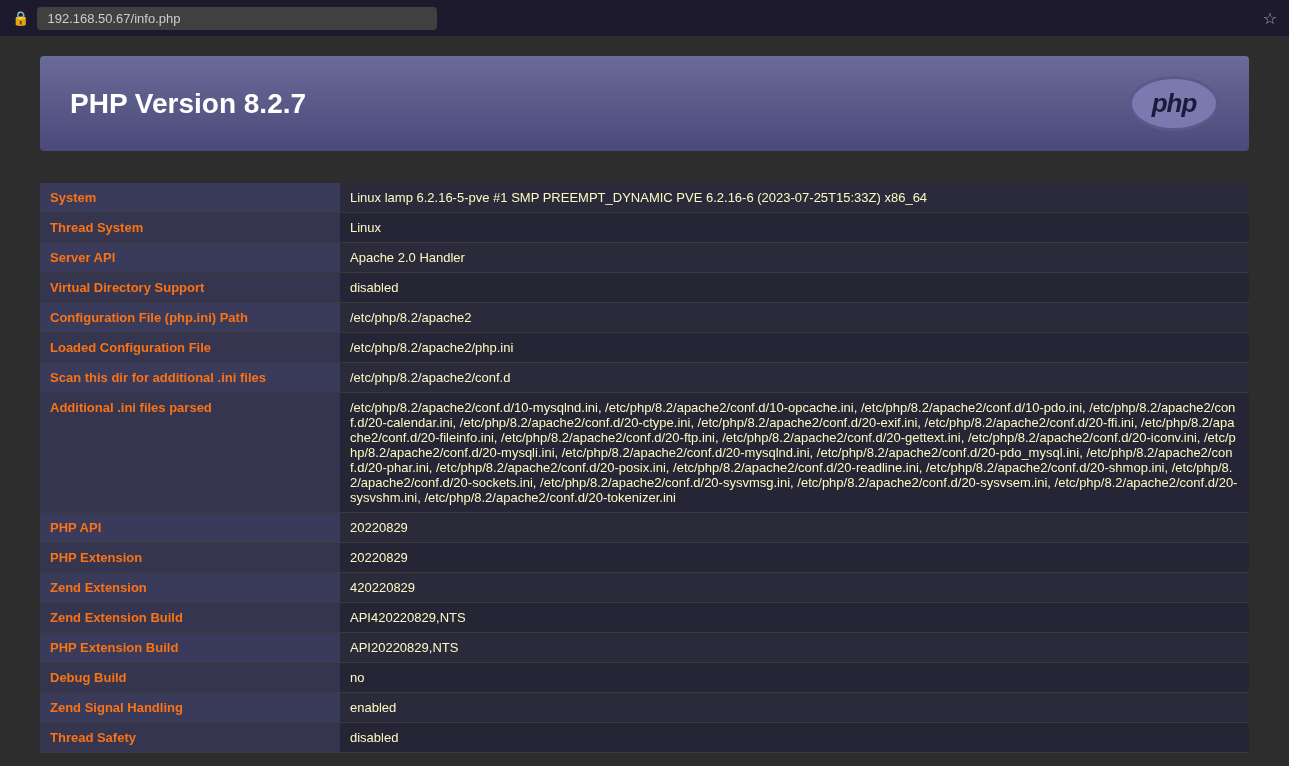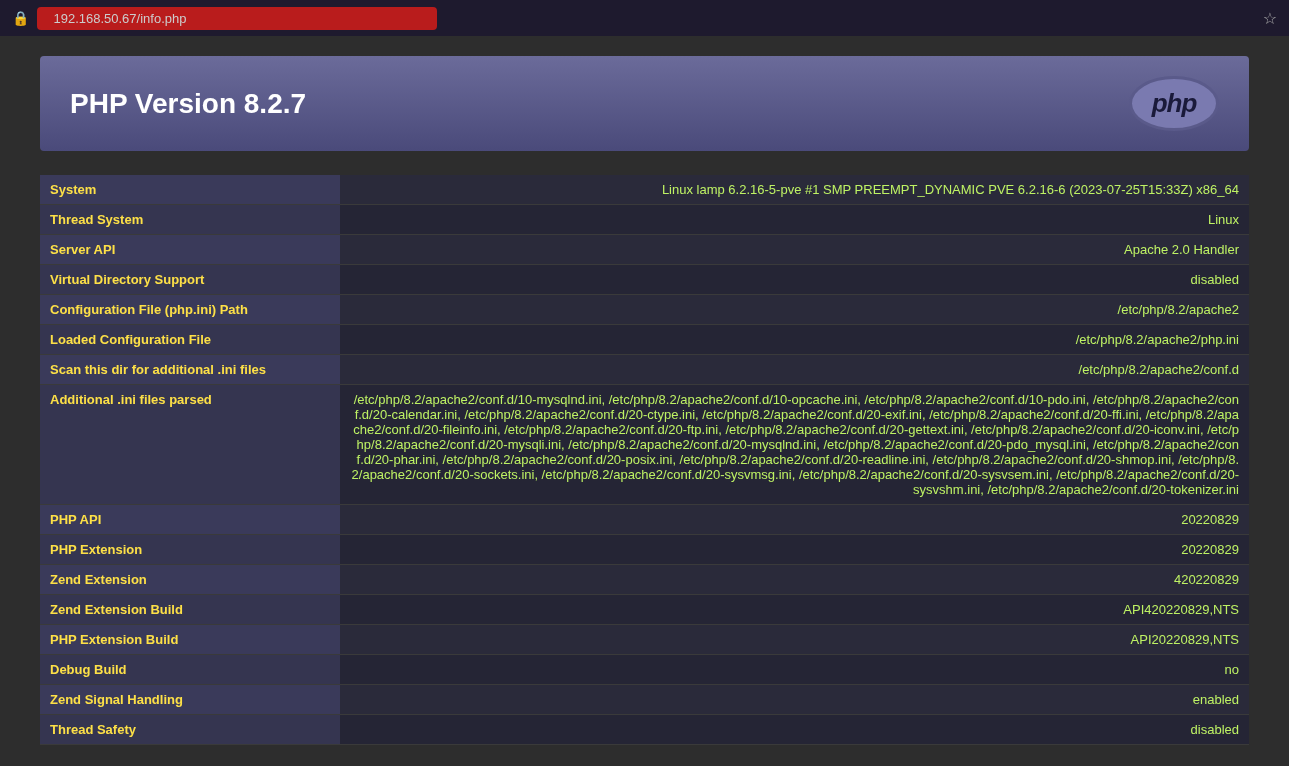--- a/index.html
+++ b/index.html
@@ -17,23 +17,23 @@
       display: flex;
       align-items: center;
       padding: 0 12px;
       gap: 8px;
     }
     .browser-lock {
       color: #aaa;
       font-size: 14px;
     }
     .browser-url {
-      background: #b91c1c;
+      background: #404040;
       border-radius: 4px;
-      padding: 4px 16px;
+      padding: 4px 10px;
       font-size: 13px;
       color: #ccc;
       flex: 1;
       max-width: 400px;
     }
     .browser-star {
       margin-left: auto;
       color: #aaa;
       font-size: 16px;
     }
@@ -44,21 +44,21 @@
     }
 
     
     .php-header {
       background: linear-gradient(to bottom, #6b6b9a, #4a4a7a);
       border-radius: 4px;
       padding: 20px 30px;
       display: flex;
       align-items: center;
       justify-content: space-between;
-      margin-bottom: 24px;
+      margin-bottom: 32px;
     }
     .php-version-title {
       font-size: 28px;
       font-weight: bold;
       color: #fff;
     }
     .php-logo {
       background: #7a7ab0;
       border-radius: 50%;
       width: 90px;
@@ -81,30 +81,29 @@
     }
     .info-table tr {
       border-bottom: 1px solid #3a3a3a;
     }
     .info-table td {
       padding: 7px 10px;
       vertical-align: top;
     }
     .info-table td:first-child {
       background: #3a3a5a;
-      color: #fde047;
+      color: #f97316;
       font-weight: bold;
       width: 300px;
       min-width: 200px;
     }
     .info-table td:last-child {
       background: #2a2a3a;
-      color: #bef264;
+      color: #fef9c3;
       word-break: break-all;
-      text-align: right;
     }
     .info-table tr:nth-child(even) td:first-child {
       background: #353550;
     }
     .info-table tr:nth-child(even) td:last-child {
       background: #252535;
     }
   </style>
 </head>
 <body>

